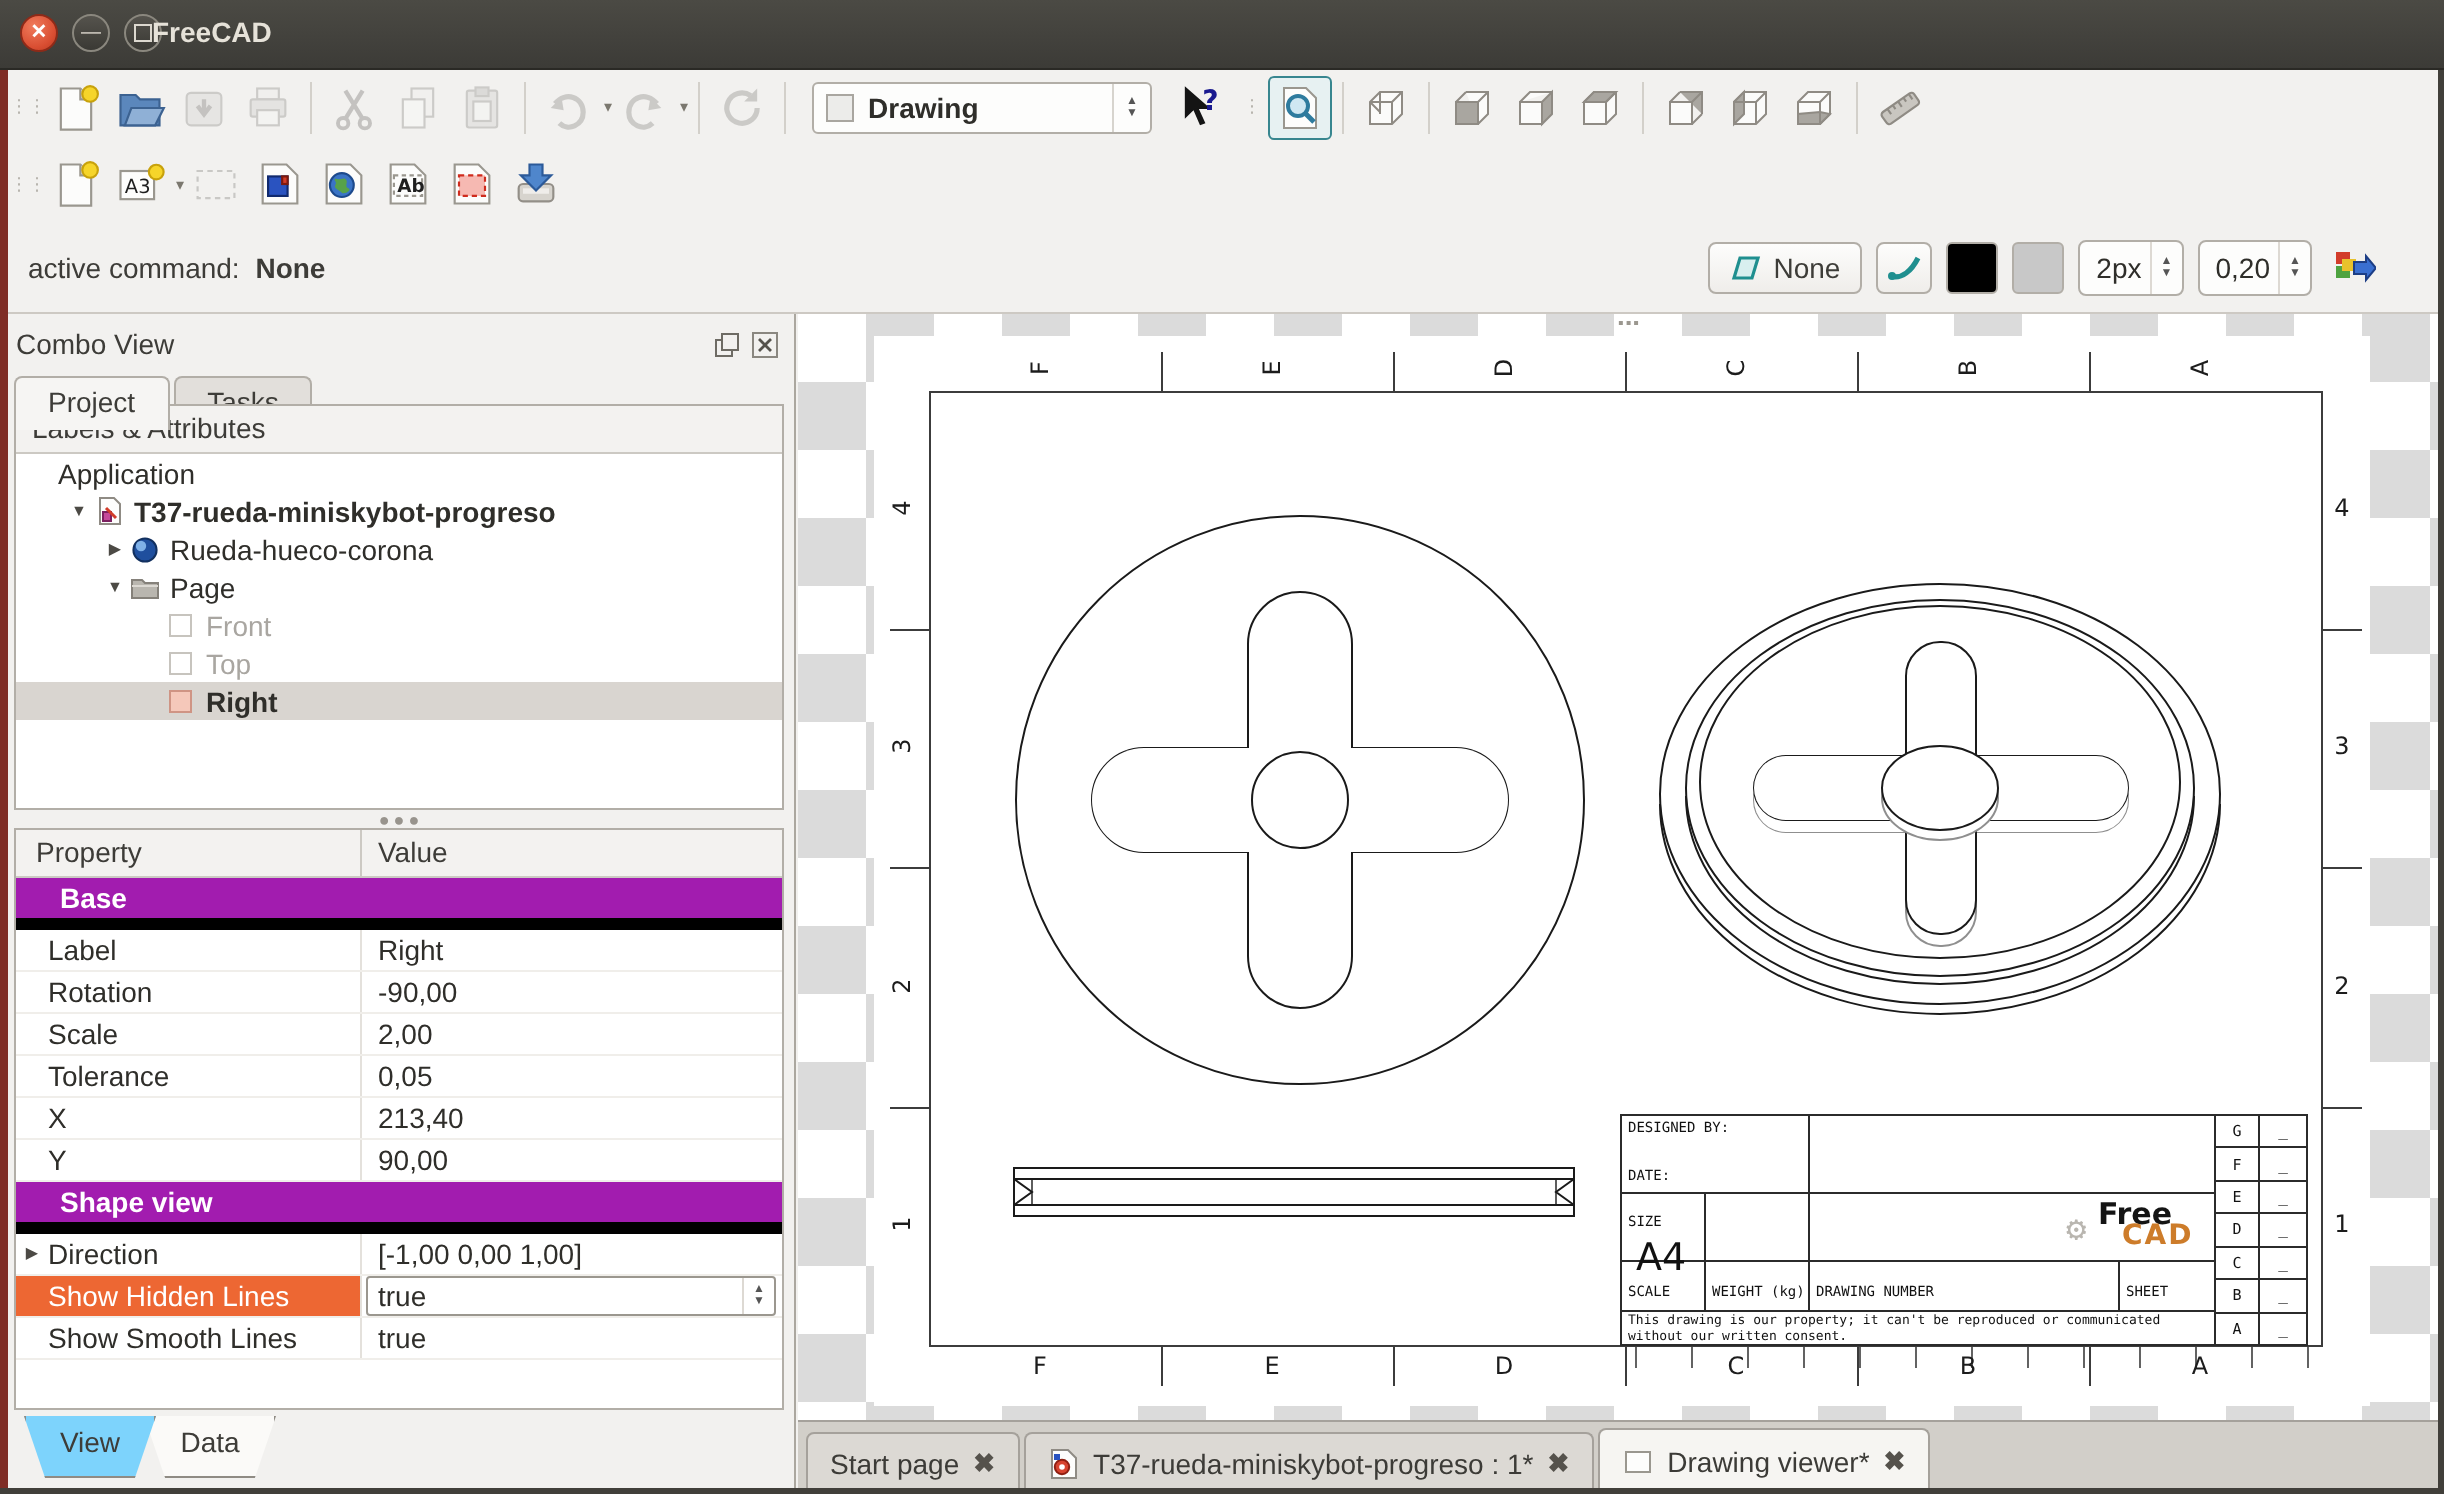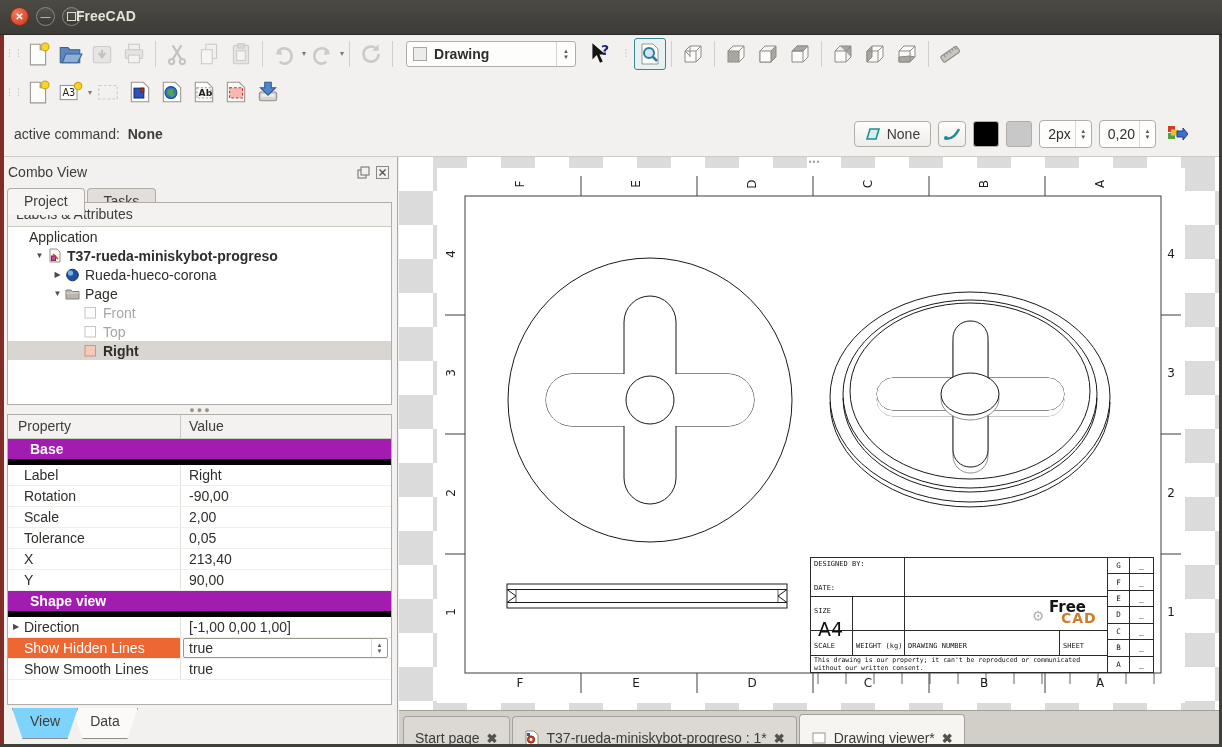--- a/index.html
+++ b/index.html
@@ -120,21 +120,21 @@
   .rev-letter{width:22px;border-right:1px solid #2b2b2b;box-sizing:border-box;font-size:7.5px;
     display:flex;align-items:center;justify-content:center;color:#111;}
   .rev-underscore{flex:1;display:flex;align-items:center;justify-content:center;font-size:8px;color:#111;}
   .fclogo{position:absolute;right:6px;top:0px;width:70px;height:32px;}
   .fclogo .gear{position:absolute;left:2px;top:8px;font-size:17px;color:#b9b6b0;}
   .fclogo .free{position:absolute;left:18px;top:1px;font-family:"DejaVu Sans",sans-serif;font-weight:bold;font-size:15px;color:#141414;letter-spacing:0;}
   .fclogo .cad{position:absolute;left:30px;top:13px;font-family:"DejaVu Sans",sans-serif;font-weight:bold;font-size:14px;color:#cd7c2a;letter-spacing:1px;}
   
   .mdibar{position:absolute;left:0;right:0;top:553px;bottom:0;background:#d2cfc9;border-top:1px solid #a5a19b;}
   .mditabs{position:absolute;left:4px;top:3px;display:flex;align-items:flex-end;}
-  .mditab{display:flex;align-items:flex-end;gap:7px;height:29px;padding:0 11px;background:#dcd9d4;
+  .mditab{display:flex;align-items:center;gap:7px;height:29px;padding:0 11px;background:#dcd9d4;
     border:1px solid #a5a19b;border-bottom:none;border-radius:4px 4px 0 0;margin-right:2px;
     font-size:14px;color:#3c3b37;white-space:nowrap;}
   .mditab.active{background:#f6f5f2;height:31px;}
   .mditab .close-x{font-size:13px;color:#55524c;font-weight:bold;}
   .mditab .mdicon{width:16px;height:16px;flex:0 0 auto;}
 </style>
 </head>
 <body>
 
 <div class="titlebar">

